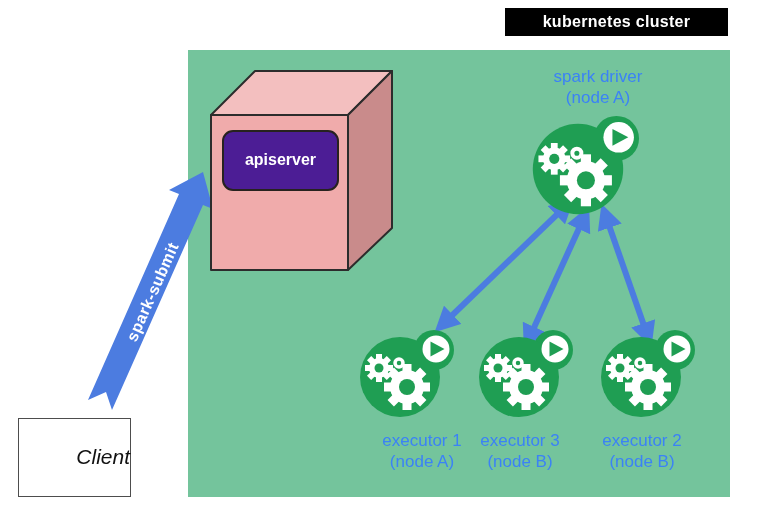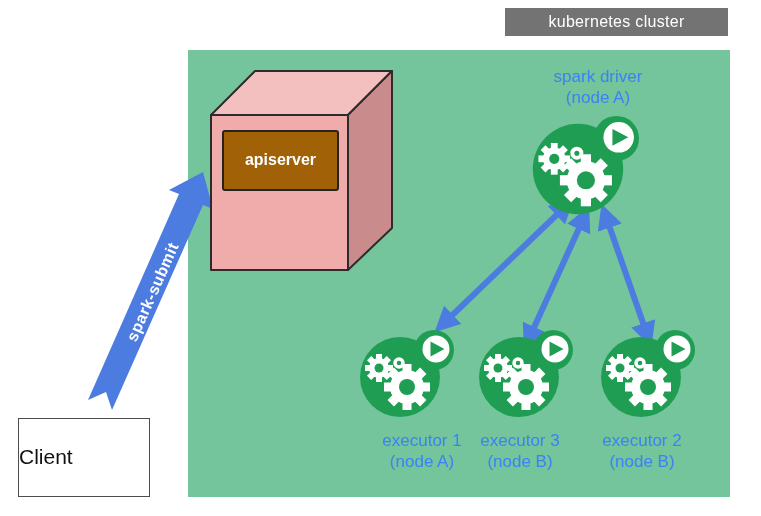--- a/index.html
+++ b/index.html
@@ -8,46 +8,46 @@
     position: relative;
     width: 761px;
     height: 516px;
     background: #ffffff;
     overflow: hidden;
   }
   .cluster-label {
     position: absolute;
     left: 505px; top: 8px;
     width: 223px; height: 28px;
-    background: #737373;
+    background: #000000;
     color: #ffffff;
     font-size: 16px;
-    font-weight: normal;
+    font-weight: bold;
     letter-spacing: 0.3px;
     text-align: center;
     line-height: 28px;
   }
   .cluster-bg {
     position: absolute;
     left: 188px; top: 50px;
     width: 542px; height: 447px;
     background: #74c49c;
   }
   .overlay-svg {
     position: absolute;
     left: 0; top: 0;
   }
   .red-box {
     position: absolute;
     left: 222px;
     width: 117px; height: 61px;
     box-sizing: border-box;
-    background: #a16207;
+    background: #4c1d95;
     border: 2.5px solid #27221f;
-    border-radius: 3px;
+    border-radius: 11px;
     color: #ffffff;
     font-weight: bold;
     font-size: 16px;
     text-align: center;
     line-height: 56px;
   }
   .red-box.api   { top: 130px; }
   .red-box.sched { top: 200px; }
   .diagram-label {
     position: absolute;
@@ -57,28 +57,29 @@
     line-height: 21px;
     text-align: center;
   }
   .driver-label { left: 516px; top: 66px; }
   .exec-label-1 { left: 340px; top: 430px; }
   .exec-label-2 { left: 438px; top: 430px; }
   .exec-label-3 { left: 560px; top: 430px; }
   .client-box {
     position: absolute;
     left: 18px; top: 418px;
-    width: 132px; height: 79px;
+    width: 113px; height: 79px;
     box-sizing: border-box;
     background: #ffffff;
     border: 1.5px solid #4d4d4d;
     color: #111111;
     font-size: 21px;
-    text-align: left;
+    text-align: right;
     line-height: 76px;
+    font-style: italic;
   }
   .eg { fill: #1f9e53; }
   .arrow {
     stroke: #4c7ce0;
     stroke-width: 6;
     fill: none;
   }
   .ribbon { fill: #4c7ce0; }
   .ribbon-text {
     fill: #ffffff;

